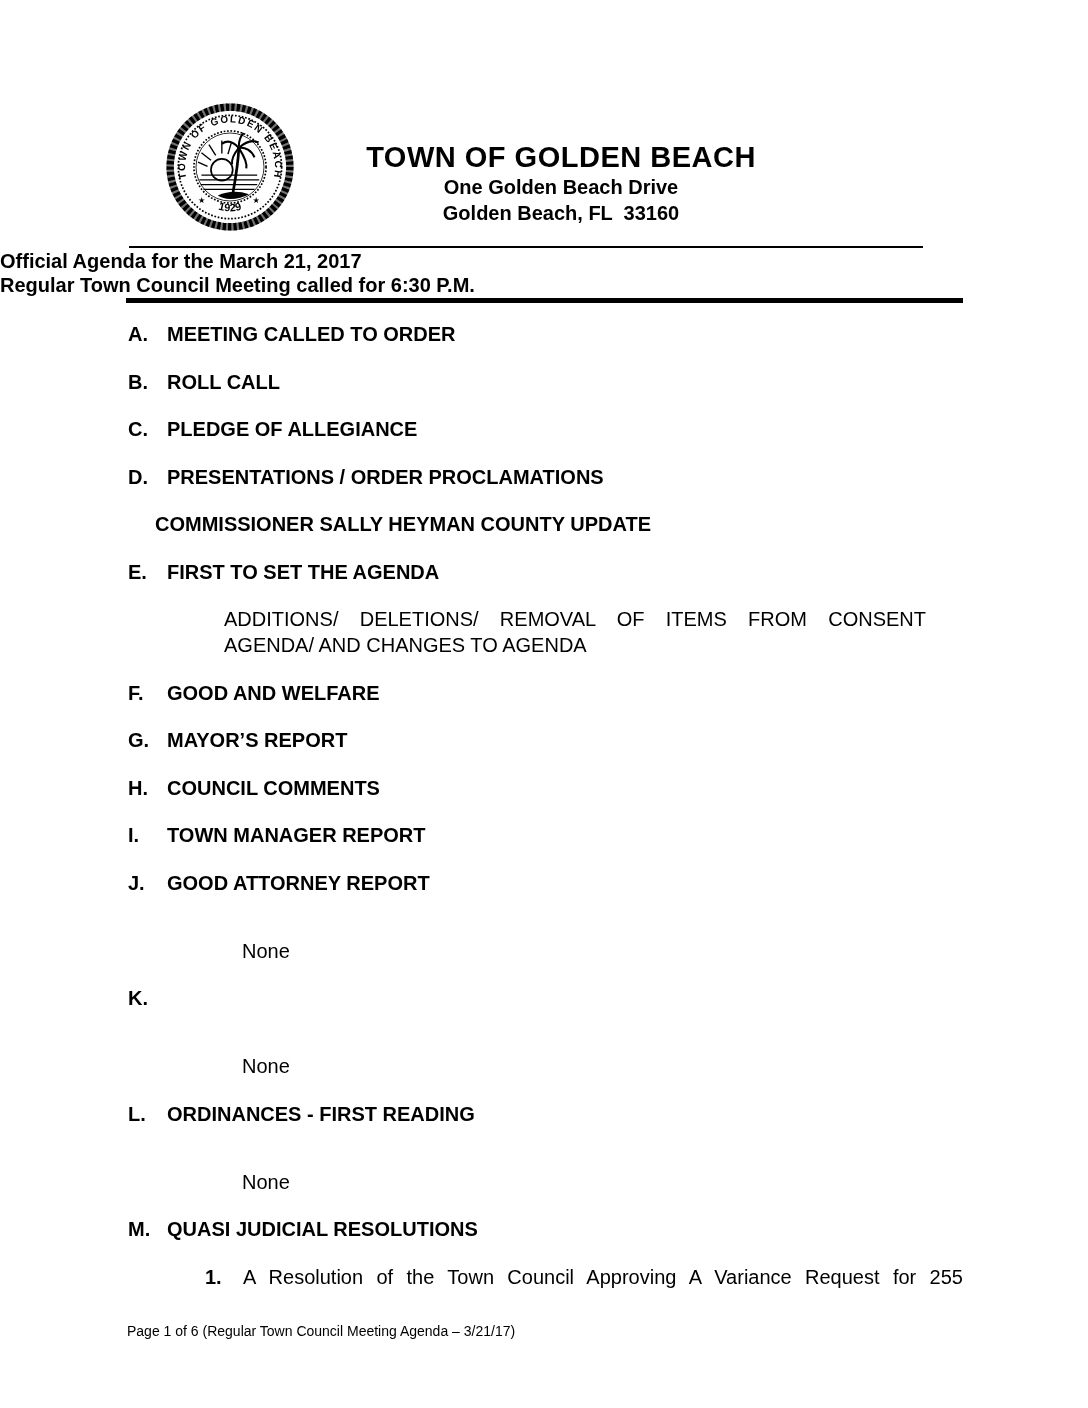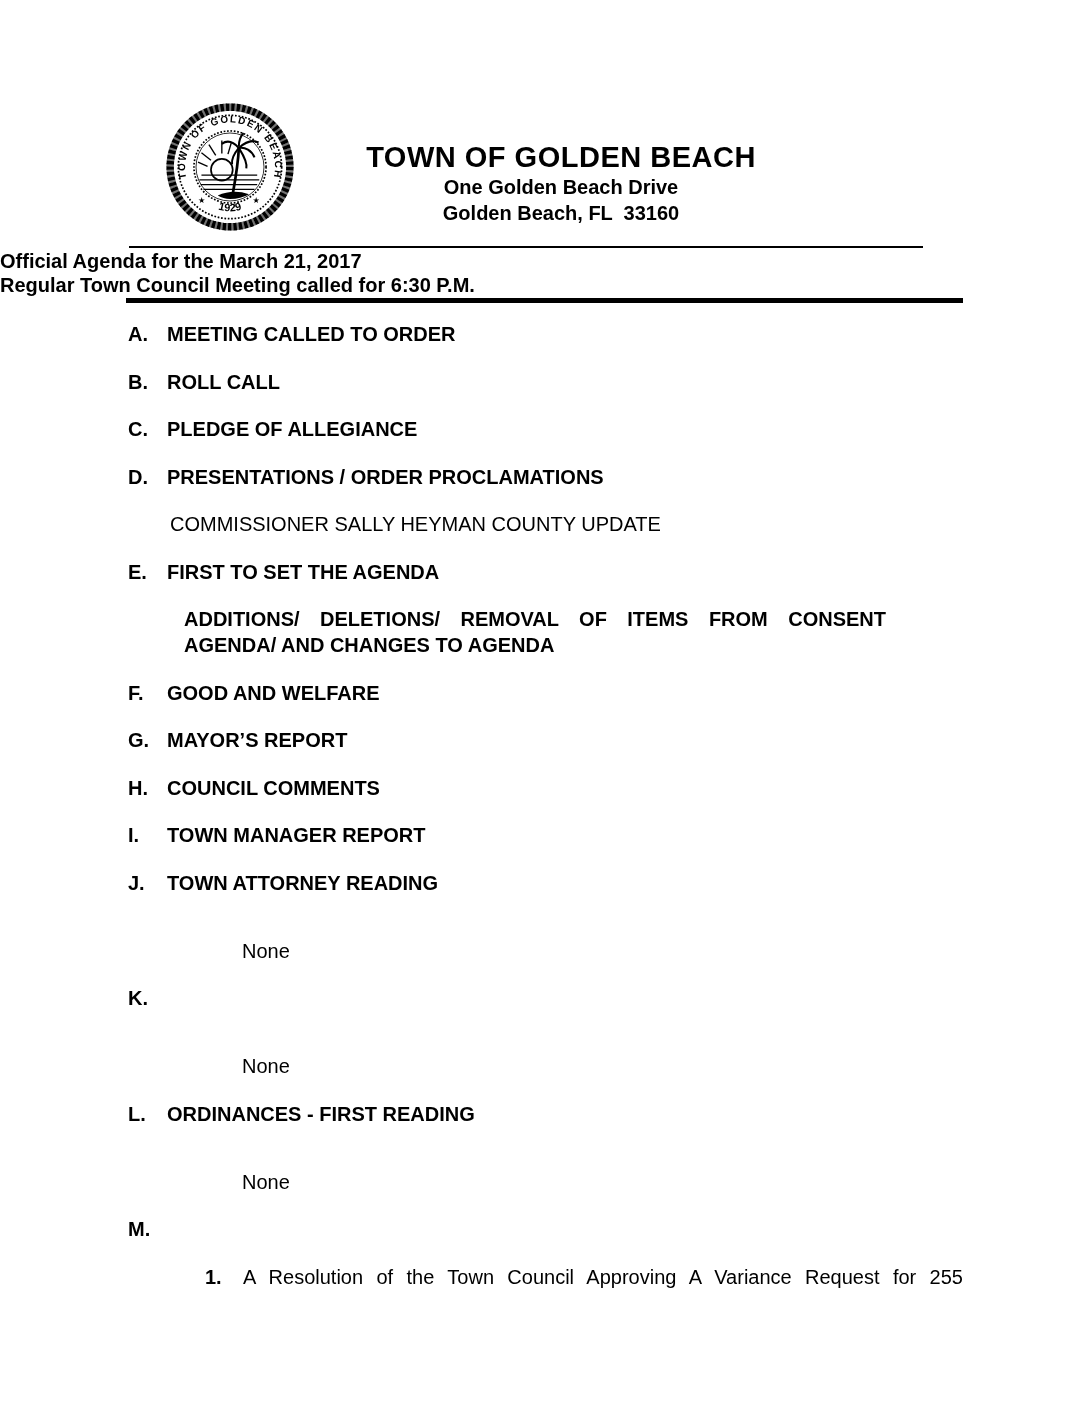--- a/index.html
+++ b/index.html
@@ -25,23 +25,23 @@
   
   .thin-rule { margin: 0 0 0 129px; width: 794px; border: none; border-top: 2px solid #000; height: 0; }
   .thick-rule { margin: 0 0 0 126px; width: 837px; height: 5px; background: #000; border: none; }
   
   .agenda-head { padding: 1px 0; text-align: left; font-size: 20px; font-weight: bold; line-height: 24px; }
   
   .agenda-body { margin: 18px 0 0 128px; width: 837px; font-size: 20px; line-height: 26px; }
   .row { margin-bottom: 21.5px; }
   .item { display: flex; font-weight: bold; }
   .letter { width: 39px; flex-shrink: 0; }
-  .sub-plain { margin-left: 42px; font-weight: normal; }
+  .sub-plain { margin-left: 27px; font-weight: bold; }
   .none-row { margin-left: 114px; font-weight: normal; margin-top: 42px; }
-  .sub-just { margin-left: 56px; width: 702px; font-weight: bold; }
+  .sub-just { margin-left: 96px; width: 702px; font-weight: normal; }
   .jline { text-align: justify; text-align-last: justify; }
   .res { display: flex; margin-left: 77px; width: 758px; }
   .res-num { width: 38px; flex-shrink: 0; font-weight: bold; }
   .res-text { width: 720px; font-weight: normal; }
   
   .doc-footer { position: absolute; left: 127px; top: 1322px; font-size: 14px; line-height: 18px; }
 </style>
 </head>
 <body>
 
@@ -162,45 +162,49 @@
       <span class="title">COUNCIL COMMENTS</span>
     </div>
 
     <div class="row item">
       <span class="letter">I.</span>
       <span class="title">TOWN MANAGER REPORT</span>
     </div>
 
     <div class="row item">
       <span class="letter">J.</span>
-      <span class="title">TOWN ATTORNEY READING</span>
+      <span class="title">GOOD ATTORNEY REPORT</span>
     </div>
 
     <div class="row none-row">None</div>
 
     <div class="row item">
       <span class="letter">K.</span>
     </div>
 
     <div class="row none-row">None</div>
 
     <div class="row item">
       <span class="letter">L.</span>
       <span class="title">ORDINANCES - FIRST READING</span>
     </div>
 
     <div class="row none-row">None</div>
 
     <div class="row item">
       <span class="letter">M.</span>
+      <span class="title">QUASI JUDICIAL RESOLUTIONS</span>
     </div>
 
     <div class="row res">
       <span class="res-num">1.</span>
       <span class="res-text">
         <span class="jline" style="display:block">A Resolution of the Town Council Approving A Variance Request for 255</span>
       </span>
     </div>
 
   </main>
 
+  <footer class="doc-footer">
+    <span>Page 1 of 6 (Regular Town Council Meeting Agenda – 3/21/17)</span>
+  </footer>
 
 </div>
 
 </body></html>

